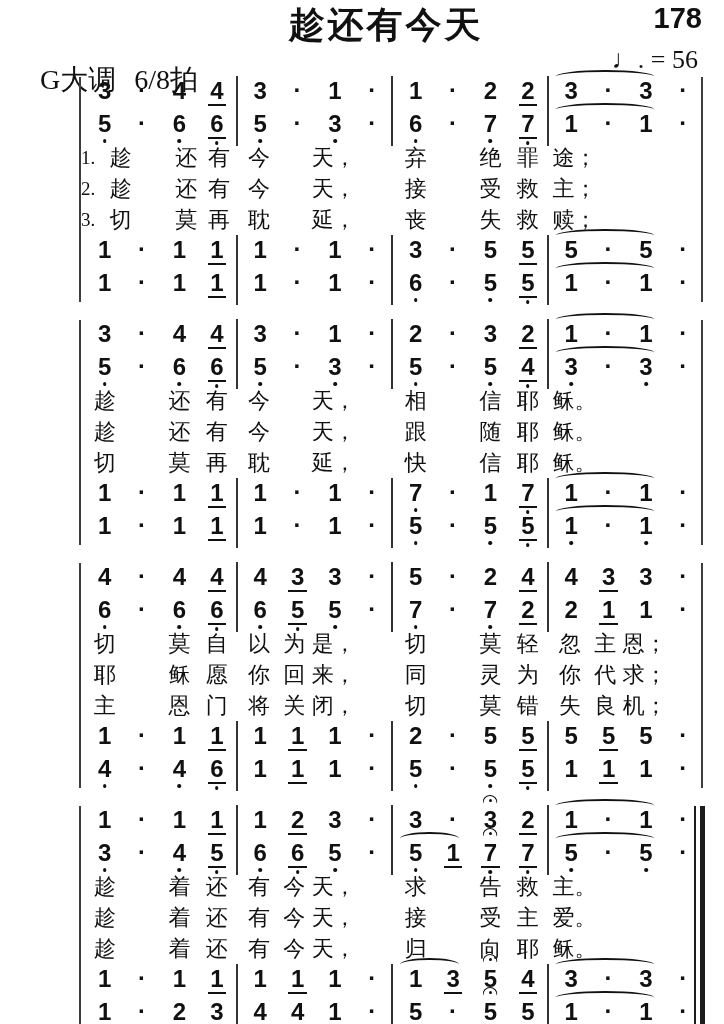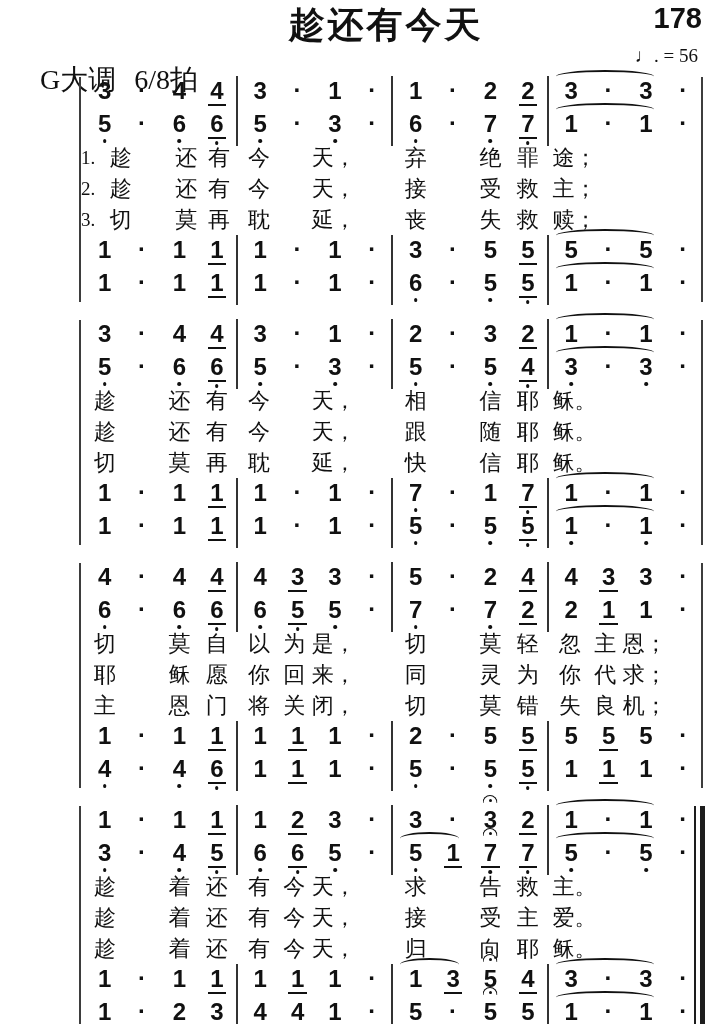--- a/index.html
+++ b/index.html
@@ -14,21 +14,21 @@
     font-family:Liberation Sans, sans-serif;
     margin-left:24px;
   }
   .hymn-number{
     position:absolute;top:2px;right:22px;font-size:29px;font-weight:bold;
     font-family:"Liberation Sans","DejaVu Sans",sans-serif;
     text-align:right;
   }
   .meta-left{position:absolute;top:61px;left:40px;font-size:28px;}
   .meta-left span{margin-right:18px;}
-  .meta-right{position:absolute;top:45px;right:26px;font-size:19px;}
+  .meta-right{position:absolute;top:45px;right:26px;font-size:26px;}
   #score{position:absolute;top:77px;left:80px;width:622px;}
   .system{position:relative;margin-bottom:18px;}
   .pair{position:relative;}
   .note-row{display:grid;grid-template-columns:repeat(4,1fr);height:33px;}
   .meas{position:relative;display:grid;grid-template-columns:repeat(4,1fr);padding-left:6px;}
   .cell{display:flex;justify-content:center;align-items:flex-start;height:33px;}
   .digit{
     position:relative;font-family:"Liberation Sans","DejaVu Sans",sans-serif;
     font-weight:bold;font-size:24px;line-height:27px;padding:0 2.5px;
   }

